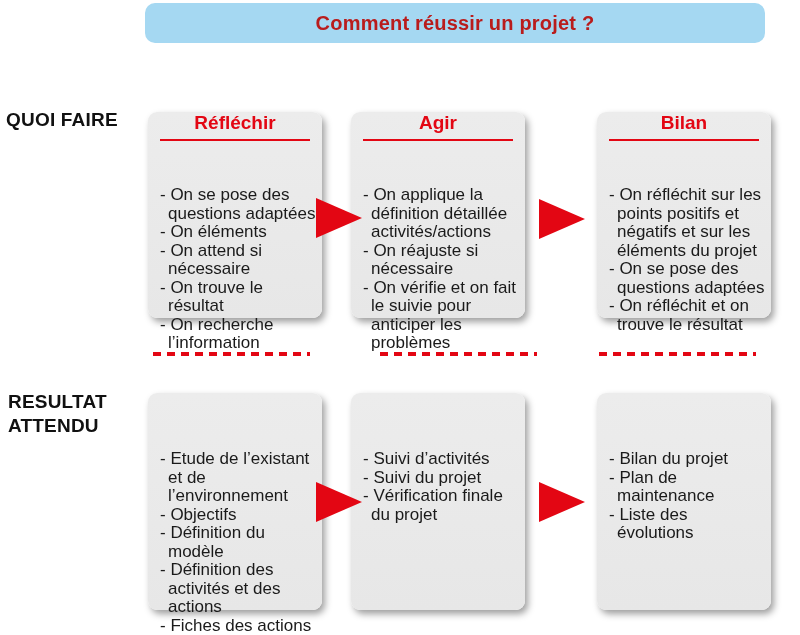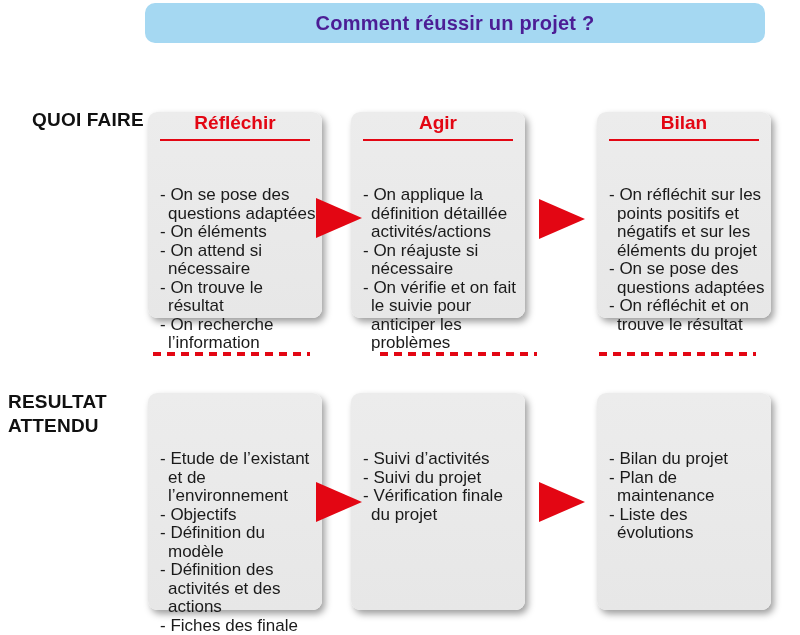--- a/index.html
+++ b/index.html
@@ -12,31 +12,31 @@
     color: #1a1a1a;
     overflow: hidden;
   }
   .title-bar {
     position: absolute;
     left: 145px; top: 3px;
     width: 620px; height: 40px;
     background: #a5d8f2;
     border-radius: 10px;
     display: flex; align-items: center; justify-content: center;
-    font-size: 20px; font-weight: bold; color: #4c1d95;
+    font-size: 20px; font-weight: bold; color: #b91c1c;
     letter-spacing: 0.2px;
   }
   .row-label {
     position: absolute;
     font-size: 19px; font-weight: bold; color: #111;
     white-space: pre-line;
     line-height: 1.25;
     letter-spacing: 0.2px;
   }
-  #label-quoi-faire { left: 6px; top: 108px; margin-left: 26px; }
+  #label-quoi-faire { left: 6px; top: 108px; }
   #label-resultat   { left: 8px; top: 390px; }
 
   .box {
     position: absolute;
     width: 174px;
     background: linear-gradient(180deg, #ececec 0%, #e7e7e7 100%);
     border-radius: 9px;
     box-shadow: 3px 4px 7px rgba(0,0,0,0.38);
     box-sizing: border-box;
   }
@@ -136,21 +136,21 @@
       <div class="item">- On réfléchit et on trouve le résultat</div>
     </div>
   </div>
 
   <div class="box bottom col1">
     <div class="box-items">
       <div class="item">- Etude de l’existant et de l’environnement</div>
       <div class="item">- Objectifs</div>
       <div class="item">- Définition du modèle</div>
       <div class="item">- Définition des activités et des actions</div>
-      <div class="item">- Fiches des finale</div>
+      <div class="item">- Fiches des actions</div>
       <div class="item">- Planification</div>
     </div>
   </div>
 
   <div class="box bottom col2">
     <div class="box-items">
       <div class="item">- Suivi d’activités</div>
       <div class="item">- Suivi du projet</div>
       <div class="item">- Vérification finale du projet</div>
     </div>

